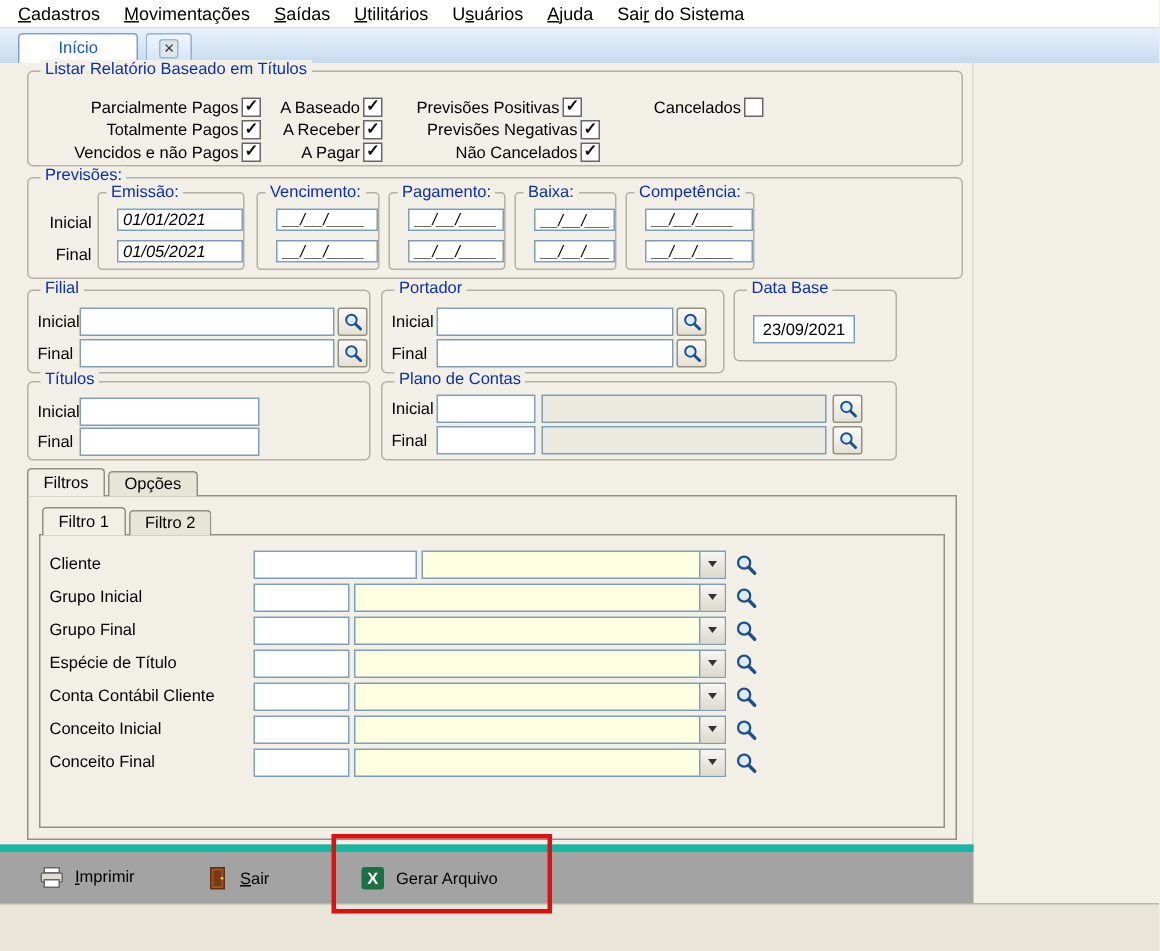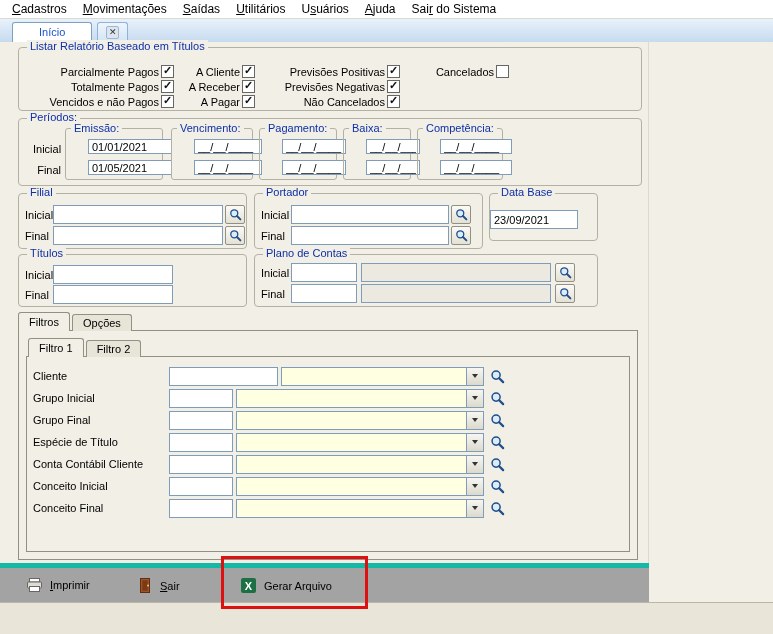--- a/index.html
+++ b/index.html
@@ -31,21 +31,21 @@
   .cbcol { position: absolute; top: 16px; }
   .cbrow { display: flex; align-items: center; height: 15px; }
   .cblabel { text-align: right; padding-right: 2px; }
   .cb { width: 13px; height: 13px; border: 1px solid #666; background: #fff; position: relative; flex: none; }
   .cb.checked::after { content: "✓"; position: absolute; left: 1px; top: -2px; font-size: 11px; font-weight: 700; color: #111; }
 
   
   .plabel { position: absolute; width: 28px; text-align: right; left: 14px; }
   .pgroup { position: absolute; top: 9px; height: 52px; border: 1px solid #b3b0a4; border-radius: 3px; }
   .pgroup .gb-title { top: -7px; left: 5px; }
-  .pdate { position: absolute; left: 22px; height: 15px; }
+  .pdate { position: absolute; left: 12px; height: 15px; font-style: italic; }
 
   
   .lrow { position: absolute; left: 6px; display: flex; align-items: center; }
   .llabel { flex: none; }
   .magbtn { width: 20px; height: 19px; border: 1px solid #928f83; border-radius: 2px; background: linear-gradient(#fbfaf6, #e4e1d4); display: flex; align-items: center; justify-content: center; margin-left: 2px; flex: none; }
 
   
   .tabbar { position: absolute; display: flex; align-items: flex-end; z-index: 3; }
   .tab2 { height: 17px; padding: 2px 10px 0; border: 1px solid #928f83; border-bottom: none; border-radius: 3px 3px 0 0; background: #e7e4d8; margin-right: 2px; }
   .tab2.active { height: 19px; background: #f2efe6; padding-top: 3px; }
@@ -103,56 +103,56 @@
           <span class="cblabel" style="width:134px;">Totalmente Pagos</span>
           <span class="cb checked"></span>
         </div>
       <div class="cbrow">
           <span class="cblabel" style="width:134px;">Vencidos e não Pagos</span>
           <span class="cb checked"></span>
         </div>
     </div>
     <div class="cbcol" style="left:160px;">
       <div class="cbrow">
-          <span class="cblabel" style="width:63px;">A Cliente</span>
+          <span class="cblabel" style="width:63px;">A Baseado</span>
           <span class="cb checked"></span>
         </div>
       <div class="cbrow">
           <span class="cblabel" style="width:63px;">A Receber</span>
           <span class="cb checked"></span>
         </div>
       <div class="cbrow">
           <span class="cblabel" style="width:63px;">A Pagar</span>
           <span class="cb checked"></span>
         </div>
     </div>
     <div class="cbcol" style="left:236px;">
       <div class="cbrow">
-          <span class="cblabel" style="width:132px;">Previsões Positivas</span>
+          <span class="cblabel" style="width:120px;">Previsões Positivas</span>
           <span class="cb checked"></span>
         </div>
       <div class="cbrow">
           <span class="cblabel" style="width:132px;">Previsões Negativas</span>
           <span class="cb checked"></span>
         </div>
       <div class="cbrow">
           <span class="cblabel" style="width:132px;">Não Cancelados</span>
           <span class="cb checked"></span>
         </div>
     </div>
     <div class="cbcol" style="left:392px;">
       <div class="cbrow">
           <span class="cblabel" style="width:85px;">Cancelados</span>
           <span class="cb"></span>
         </div>
     </div>
   </div>
 
   <div class="gb" style="left:18px; top:118px; width:624px; height:68px;">
-    <span class="gb-title">Períodos:</span>
+    <span class="gb-title">Previsões:</span>
     <span class="plabel" style="top:24px;">Inicial</span>
     <span class="plabel" style="top:45px;">Final</span>
 
     <div class="pgroup" style="left:46px; width:98px;">
       <span class="gb-title">Emissão:</span>
       <input class="tbox pdate" style="top: 10px; width: 84px;" value="01/01/2021">
       <input class="tbox pdate" style="top: 31px; width: 84px;" value="01/05/2021">
     </div>
     <div class="pgroup" style="left:152px; width:82px;">
       <span class="gb-title">Vencimento:</span>
@@ -219,21 +219,21 @@
           <svg width="13" height="13" viewBox="0 0 16 16">
             <circle cx="6.5" cy="6.5" r="4.3" fill="#dcebf8" stroke="#1f4e8c" stroke-width="1.6"></circle>
             <line x1="9.8" y1="9.8" x2="14" y2="14" stroke="#1f4e8c" stroke-width="2.4" stroke-linecap="round"></line>
           </svg>
         </span>
     </div>
   </div>
 
   <div class="gb" style="left:489px; top:193px; width:109px; height:48px;">
     <span class="gb-title">Data Base</span>
-    <input class="tbox" style="position: absolute; left: 0; top: 16px; width: 88px;" value="23/09/2021">
+    <input class="tbox" style="position: absolute; left: 12px; top: 16px; width: 68px; text-align: center;" value="23/09/2021">
   </div>
 
   <div class="gb" style="left:18px; top:254px; width:229px; height:53px;">
     <span class="gb-title">Títulos</span>
     <div class="lrow" style="top:10px;">
       <span class="llabel" style="width:28px;">Inicial</span>
       <input class="tbox" style="width: 120px;" value="">
     </div>
     <div class="lrow" style="top:30px;">
       <span class="llabel" style="width:28px;">Final</span>

